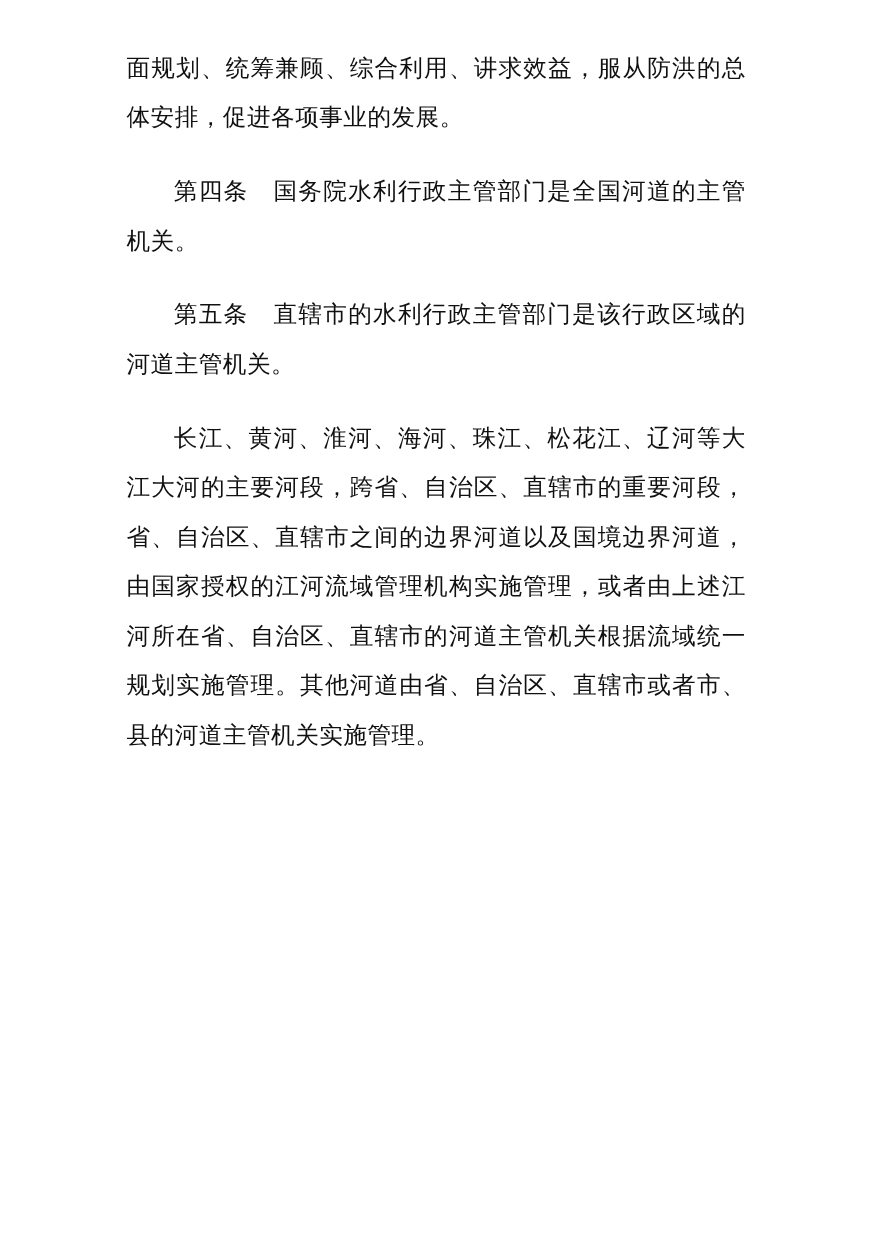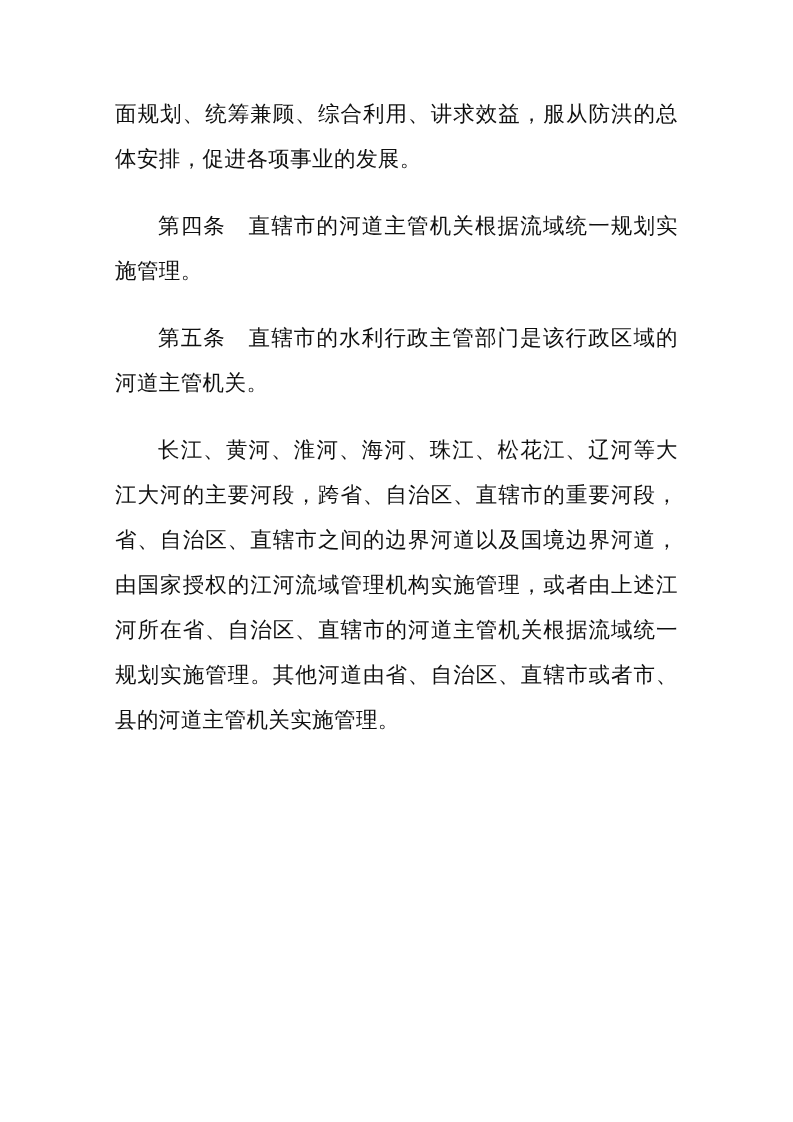--- a/index.html
+++ b/index.html
@@ -12,21 +12,21 @@
     background: #ffffff;
     font-family: "Liberation Serif", "DejaVu Serif", serif;
     color: #1a1a1a;
     overflow: hidden;
   }
   .page {
     position: relative;
     width: 793px;
     height: 1122px;
     box-sizing: border-box;
-    padding: 92px 115px 60px 115px;
+    padding: 40px 115px 60px 115px;
     background: #ffffff;
   }
   .doc-body {
     font-size: 21.5px;
     line-height: 45px;
     letter-spacing: 0.4px;
     text-align: justify;
     text-justify: inter-ideograph;
     color: #101010;
   }
@@ -40,17 +40,17 @@
   .para:last-child {
     margin-bottom: 0;
   }
 </style>
 </head>
 <body>
 
 <div class="page">
   <div class="doc-body">
     <p class="para">面规划、统筹兼顾、综合利用、讲求效益，服从防洪的总体安排，促进各项事业的发展。</p>
-    <p class="para indent">第四条　直辖市的河道主管机关根据流域统一规划实施管理。</p>
+    <p class="para indent">第四条　国务院水利行政主管部门是全国河道的主管机关。</p>
     <p class="para indent">第五条　直辖市的水利行政主管部门是该行政区域的河道主管机关。</p>
     <p class="para indent">长江、黄河、淮河、海河、珠江、松花江、辽河等大江大河的主要河段，跨省、自治区、直辖市的重要河段，省、自治区、直辖市之间的边界河道以及国境边界河道，由国家授权的江河流域管理机构实施管理，或者由上述江河所在省、自治区、直辖市的河道主管机关根据流域统一规划实施管理。其他河道由省、自治区、直辖市或者市、县的河道主管机关实施管理。</p>
   </div>
 </div>
 
 </body></html>

